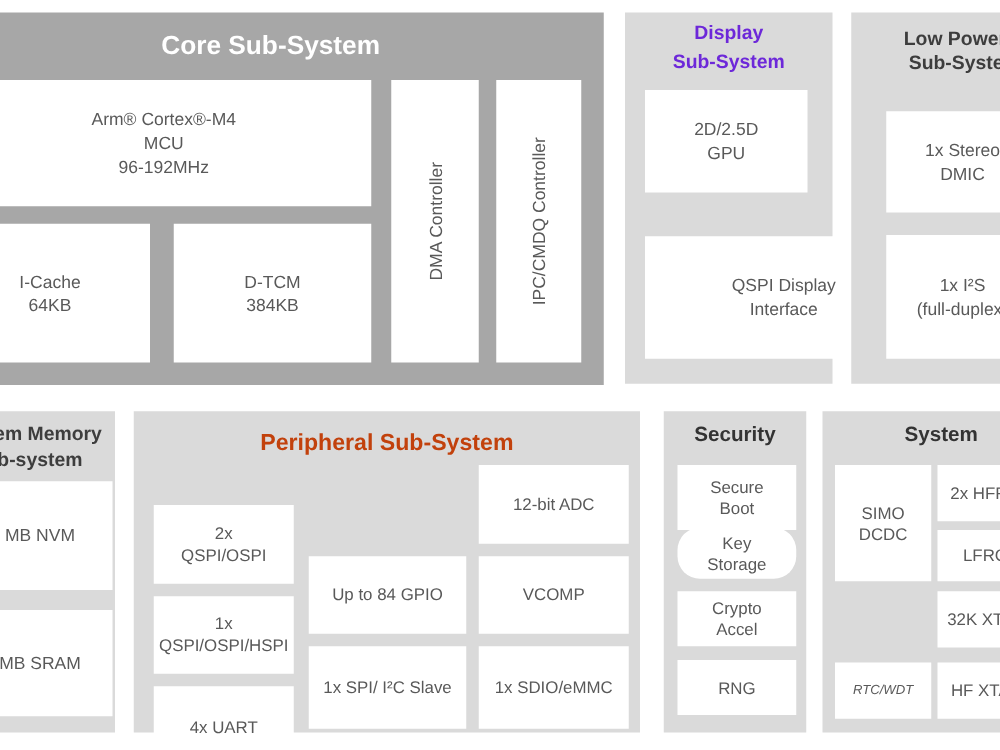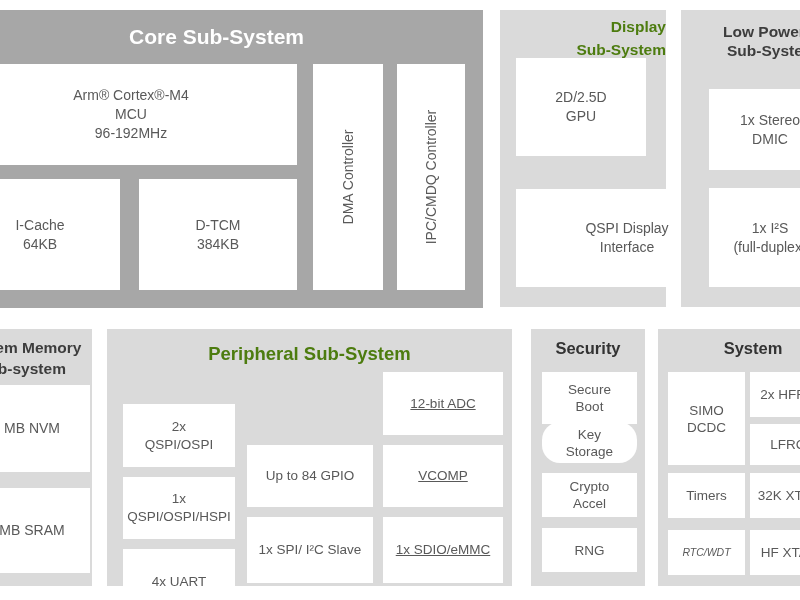--- a/index.html
+++ b/index.html
@@ -23,24 +23,24 @@
   .mcu{left:15px;top:54px;width:332px;height:101px;}
   .icache{left:10px;top:169px;width:160px;height:111px;}
   .dtcm{left:189px;top:169px;width:158px;height:111px;}
   .vblk{position:absolute;background:#fff;display:flex;align-items:center;justify-content:center;}
   .vblk .vtxt{transform:rotate(-90deg);white-space:nowrap;color:#595959;font-size:14px;}
   .dma{left:363px;top:54px;width:70px;height:226px;}
   .ipc{left:447px;top:54px;width:68px;height:226px;}
 
   
   .display{left:500px;top:10px;width:166px;height:297px;}
-  .sec-title2{padding-top:5px;text-align:right;font-weight:bold;font-size:15.5px;
-              line-height:23px;color:#4d7c0f;}
+  .sec-title2{padding-top:5px;text-align:center;font-weight:bold;font-size:15.5px;
+              line-height:23px;color:#6d28d9;}
   .display .ln,.audio .ln{font-size:14px;line-height:19px;}
-  .gpu{left:16px;top:48px;width:130px;height:98px;}
+  .gpu{left:16px;top:62px;width:130px;height:82px;}
   .qspi{left:16px;top:179px;width:130px;height:98px;padding-left:46px;}
 
   
   .audio{left:681px;top:10px;width:189px;height:297px;}
   .audio-t1,.audio-t2{position:absolute;font-weight:bold;font-size:15.5px;
                       color:#3d3d3d;white-space:nowrap;line-height:19px;}
   .audio-t1{left:42px;top:12px;}
   .audio-t2{left:46px;top:31px;}
   .dmic{left:28px;top:79px;width:122px;height:81px;}
   .i2s{left:28px;top:178px;width:122px;height:99px;}
@@ -49,23 +49,23 @@
   .memory{left:-48px;top:329px;width:140px;height:257px;}
   .mem-title{padding-top:8px;text-align:center;font-weight:bold;font-size:15.5px;
              line-height:21px;color:#3d3d3d;}
   .memory .ln{font-size:14px;line-height:19px;}
   .nvm{left:12px;top:56px;width:116px;height:87px;padding-left:10px;box-sizing:content-box;}
   .sram{left:12px;top:159px;width:116px;height:85px;padding-left:10px;box-sizing:content-box;}
 
   
   .peripheral{left:107px;top:329px;width:405px;height:257px;}
   .peri-title{position:absolute;top:14px;left:0;width:100%;text-align:center;
-              font-weight:bold;font-size:18.5px;line-height:22px;color:#4d7c0f;}
+              font-weight:bold;font-size:18.5px;line-height:22px;color:#c2410c;}
   .peripheral .ln{font-size:13.5px;line-height:18px;}
-  .pc-c1{left:16px;width:112px;margin-top:32px;}  .pc-c2{left:140px;width:126px;}  .pc-c3{left:276px;width:120px;text-decoration:underline;}
+  .pc-c1{left:16px;width:112px;margin-top:32px;}  .pc-c2{left:140px;width:126px;}  .pc-c3{left:276px;width:120px;}
   .pc-r1{top:43px;height:63px;}   .pc-r2{top:116px;height:62px;}   .pc-r3{top:188px;height:66px;}
 
   
   .security{left:531px;top:329px;width:114px;height:257px;}
   .sec-title1{position:absolute;top:8px;left:0;width:100%;text-align:center;
               font-weight:bold;font-size:16.5px;line-height:22px;color:#333333;}
   .security .ln,.system .ln{font-size:13.5px;line-height:17px;}
   .sb{left:11px;width:95px;}
   .sb0{top:43px;height:52px;} .sb1{top:93px;height:41px;border-radius:18px;}
   .sb2{top:144px;height:44px;} .sb3{top:199px;height:44px;}
@@ -195,23 +195,20 @@
       <div class="ln">RNG</div>
     </div>
   </div>
 
   <div class="section sec-light system">
     <div class="sec-title1">System</div>
     <div class="wblk sysL simo">
       <div class="ln">SIMO</div>
       <div class="ln">DCDC</div>
     </div>
-    <div class="wblk sysL timers">
-      <div class="ln">Timers</div>
-    </div>
     <div class="wblk sysL rtc">
       <div class="ln">RTC/WDT</div>
     </div>
     <div class="wblk sysR hfrc">
       <div class="ln">2x HFRC</div>
     </div>
     <div class="wblk sysR lfrc">
       <div class="ln">LFRC</div>
     </div>
     <div class="wblk sysR x32k">

